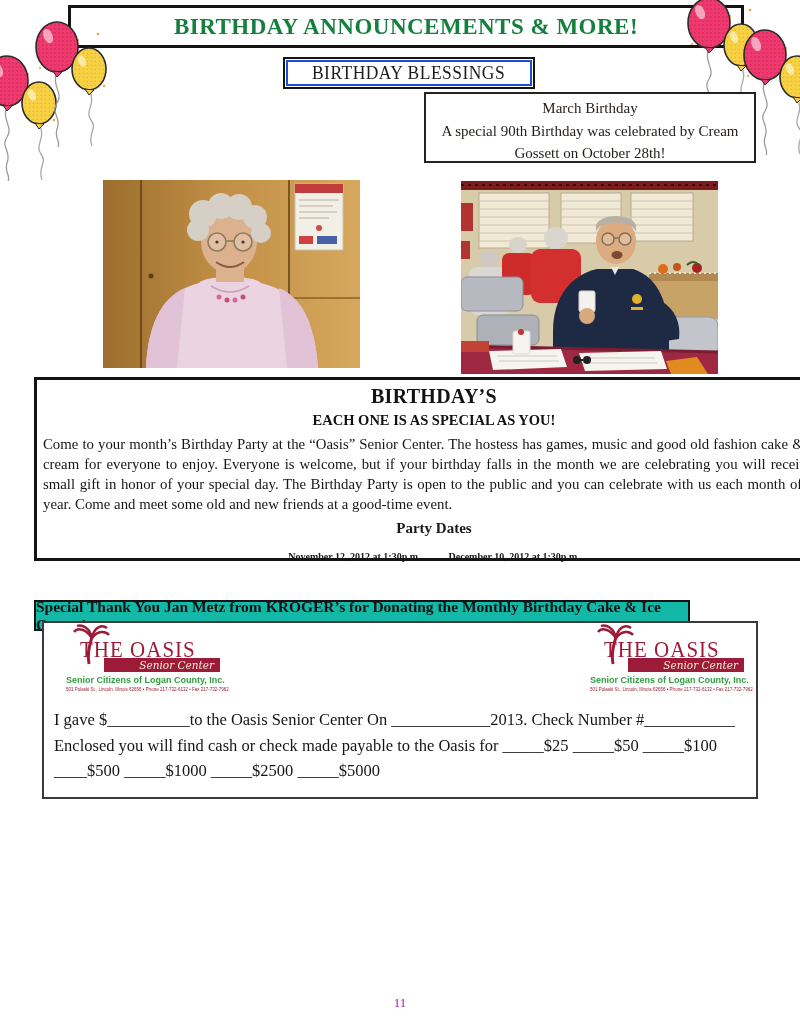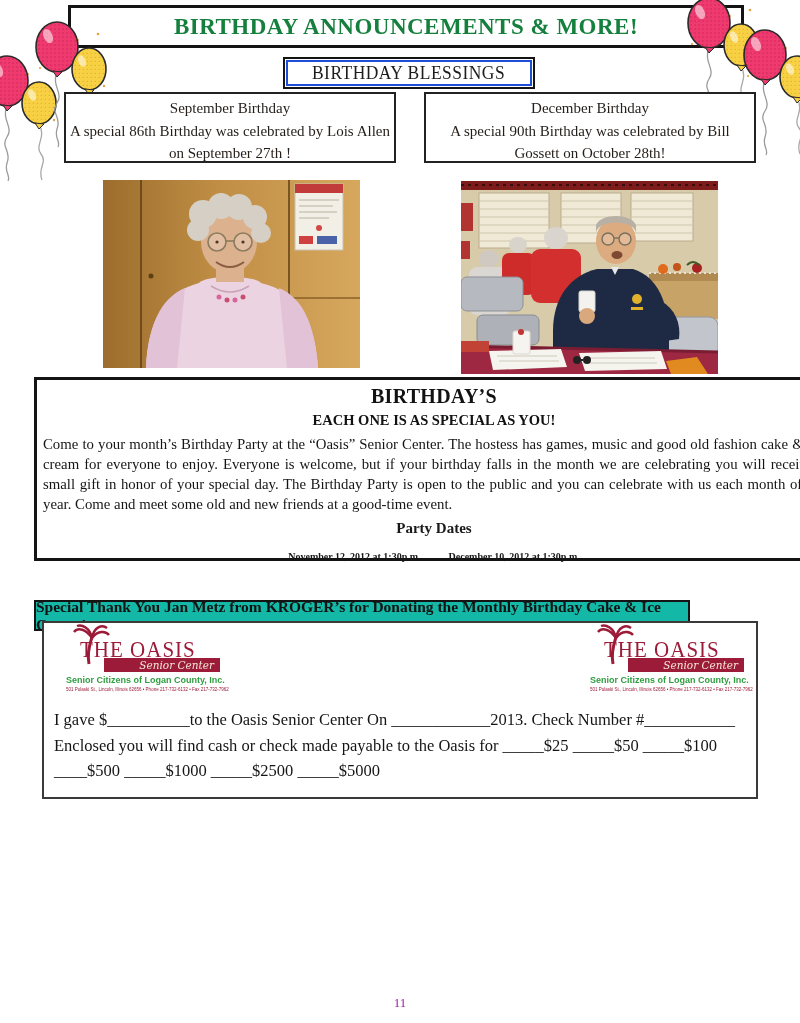--- a/index.html
+++ b/index.html
@@ -127,29 +127,24 @@
   <svg class="abs balloons" style="left:742px;top:24px" width="82" height="132">
       <use href="#balloon-cluster"></use>
     </svg>
 
   <div class="abs blessings-box">
     <div class="inner">
       <span>BIRTHDAY BLESSINGS</span>
     </div>
   </div>
 
-  <div class="abs month-box sep">
-    <div>September Birthday</div>
-    <div>A special 86th Birthday was celebrated by  Lois Allen</div>
-    <div>on September 27th !</div>
-  </div>
 
   <div class="abs month-box oct">
-    <div>December Birthday</div>
-    <div>A special  90th Birthday was celebrated by Bill</div>
+    <div>March Birthday</div>
+    <div>A special  90th Birthday was celebrated by Cream</div>
     <div>Gossett on October 28th!</div>
   </div>
 
   <svg class="abs photo photo1" width="257" height="188" viewBox="0 0 257 188">
     <defs>
       <linearGradient id="wood" x1="0" y1="0" x2="1" y2="0">
         <stop offset="0" stop-color="#9c6d2d"></stop>
           <stop offset="0.45" stop-color="#c08e44"></stop>
           <stop offset="1" stop-color="#d6a85e"></stop>
       </linearGradient>

